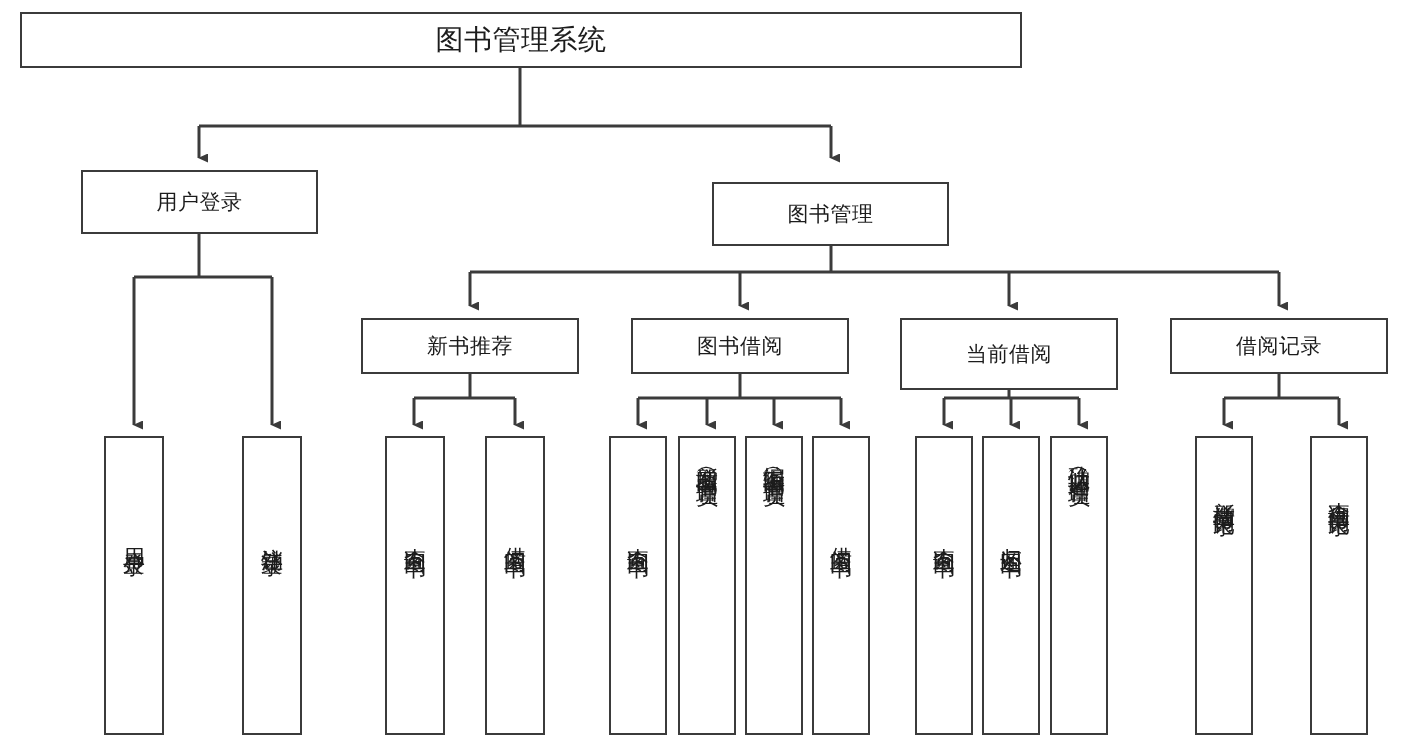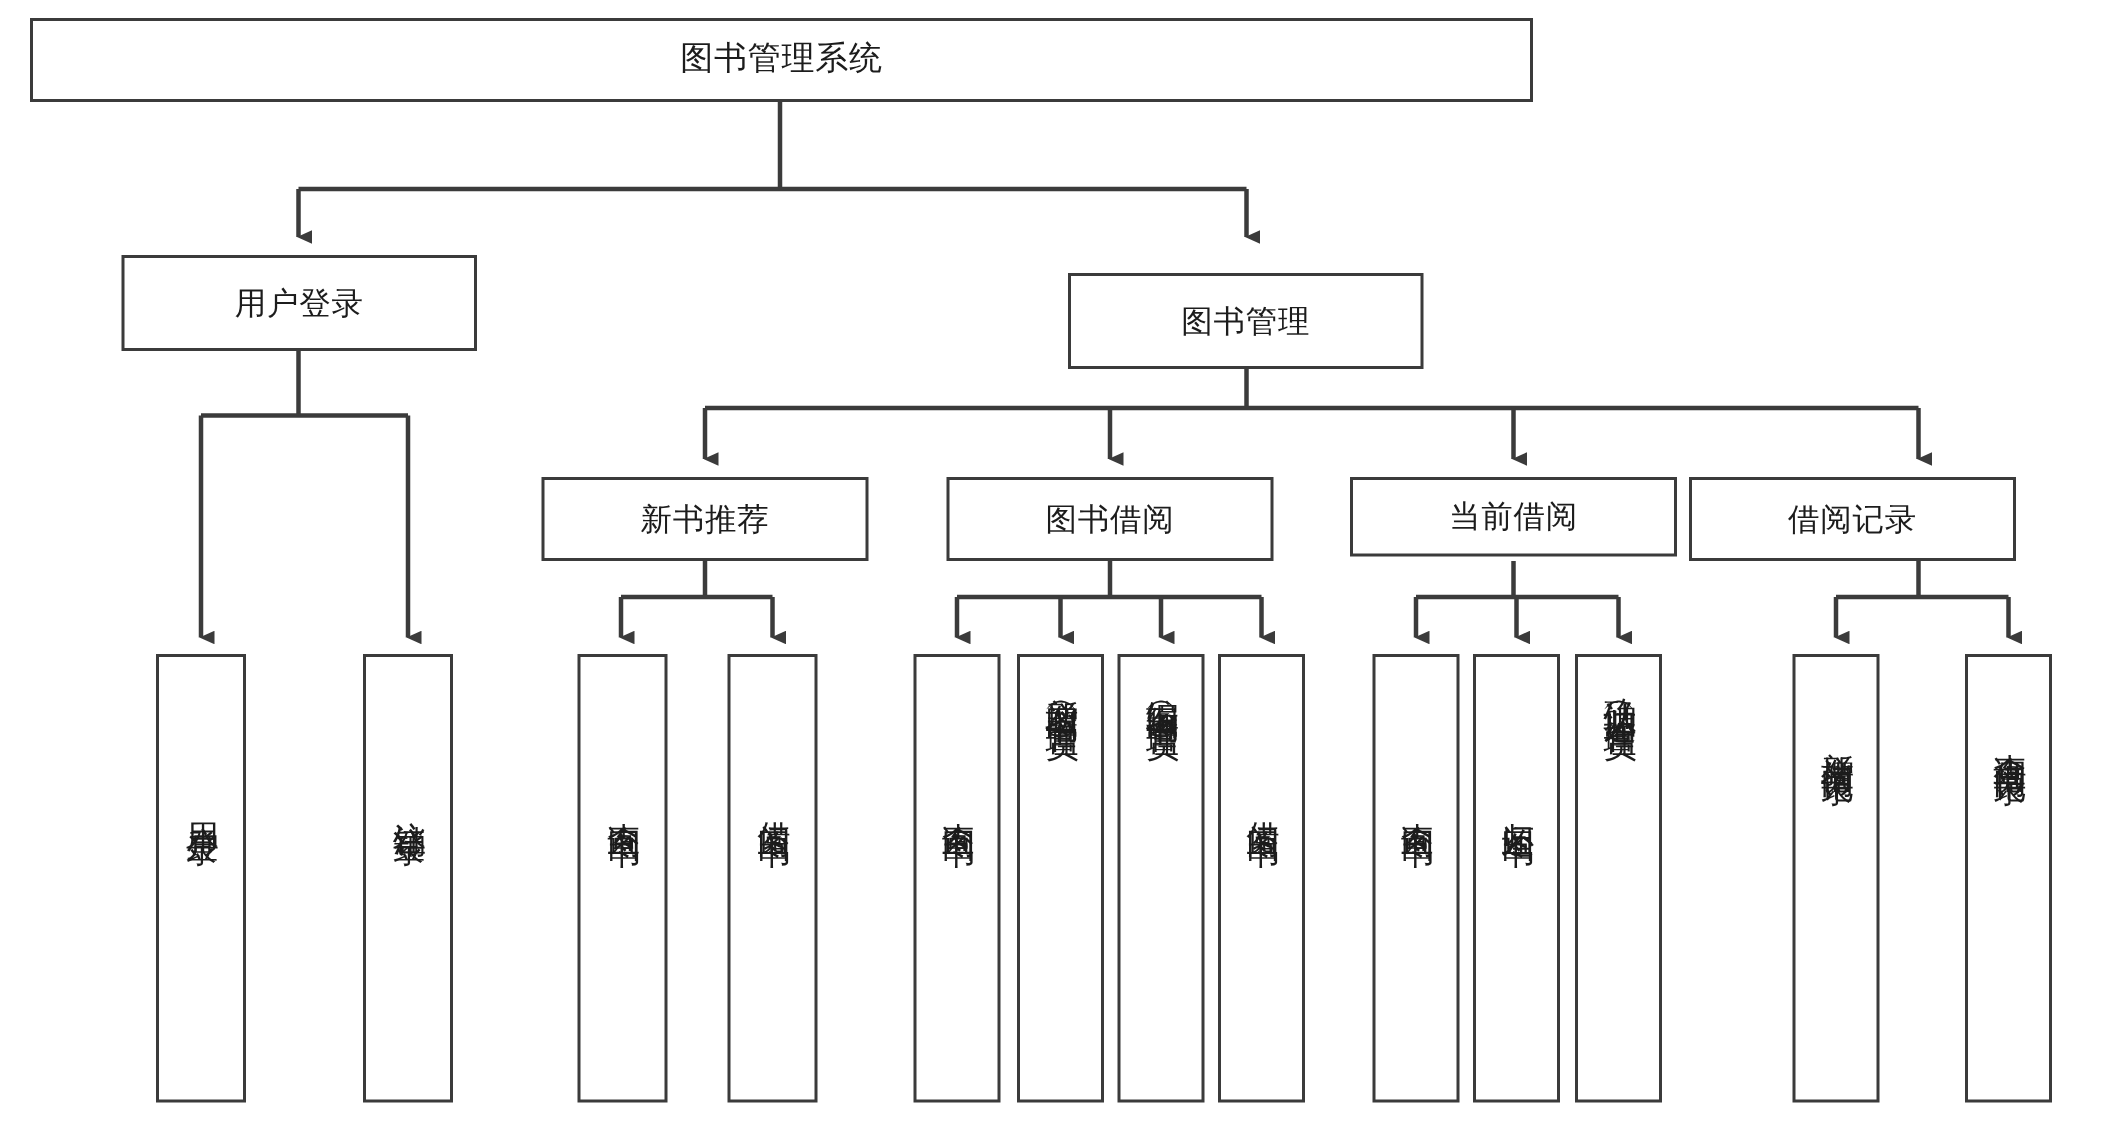--- a/index.html
+++ b/index.html
@@ -41,21 +41,21 @@
     text-align: center;
     line-height: 1.18;
     white-space: pre;
   }
   
   .node.horiz .node-label {
     font-size: 21px;
     letter-spacing: 0.5px;
   }
   .node.root .node-label {
-    font-size: 22px;
+    font-size: 28px;
   }
   
   .node.vert {
     align-items: flex-start;
     justify-content: center;
     padding-top: 6px;
   }
   .node.vert .node-label {
     writing-mode: vertical-rl;
     text-orientation: upright;
@@ -148,25 +148,25 @@
   </div>
 
   <div class="node horiz" style="left:631px; top:318px; width:218px; height:56px;">
     <span class="node-label">图书借阅</span>
   </div>
 
   <div class="node horiz" style="left:361px; top:318px; width:218px; height:56px;">
     <span class="node-label">新书推荐</span>
   </div>
 
-  <div class="node horiz" style="left:900px; top:318px; width:218px; height:53px;">
+  <div class="node horiz" style="left:900px; top:318px; width:218px; height:72px;">
     <span class="node-label">当前借阅</span>
   </div>
 
-  <div class="node horiz" style="left:1126px; top:318px; width:218px; height:56px;">
+  <div class="node horiz" style="left:1170px; top:318px; width:218px; height:56px;">
     <span class="node-label">借阅记录</span>
   </div>
 
   <div class="node vert mid" style="left:104px; top:436px; width:60px; height:299px;">
     <span class="node-label">用户登录</span>
   </div>
 
   <div class="node vert mid" style="left:242px; top:436px; width:60px; height:299px;">
     <span class="node-label">注销登录</span>
   </div>

